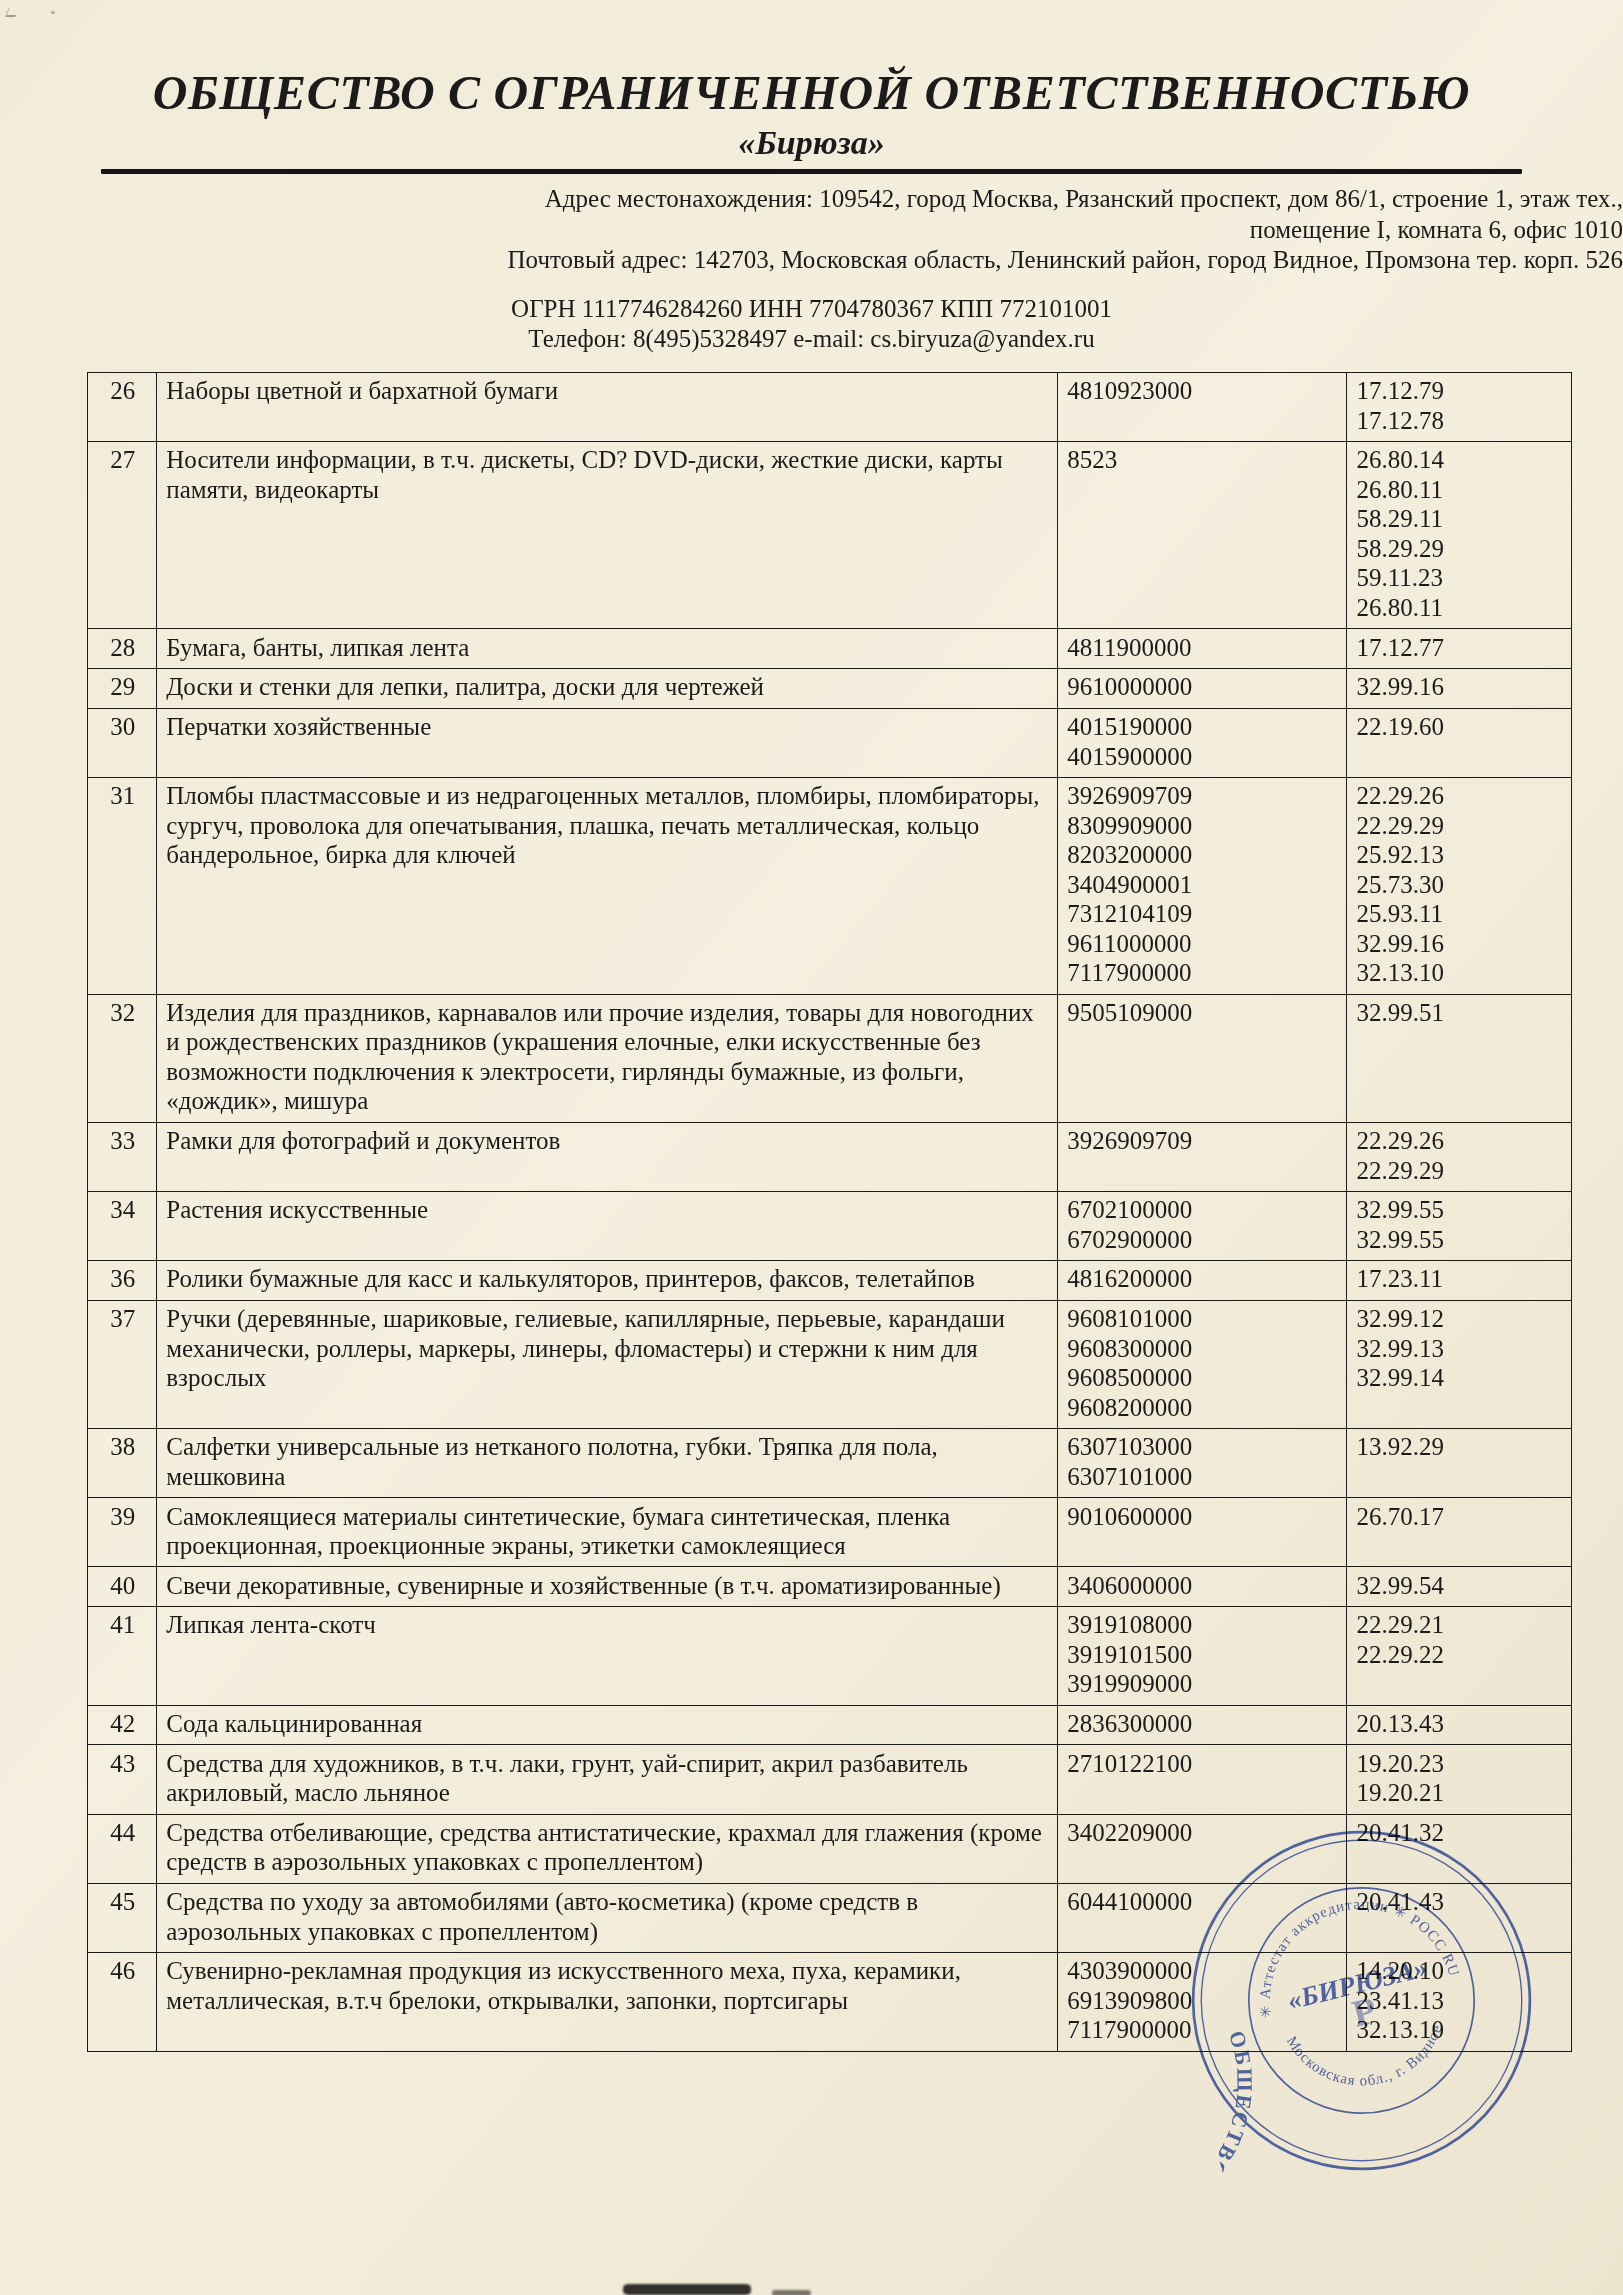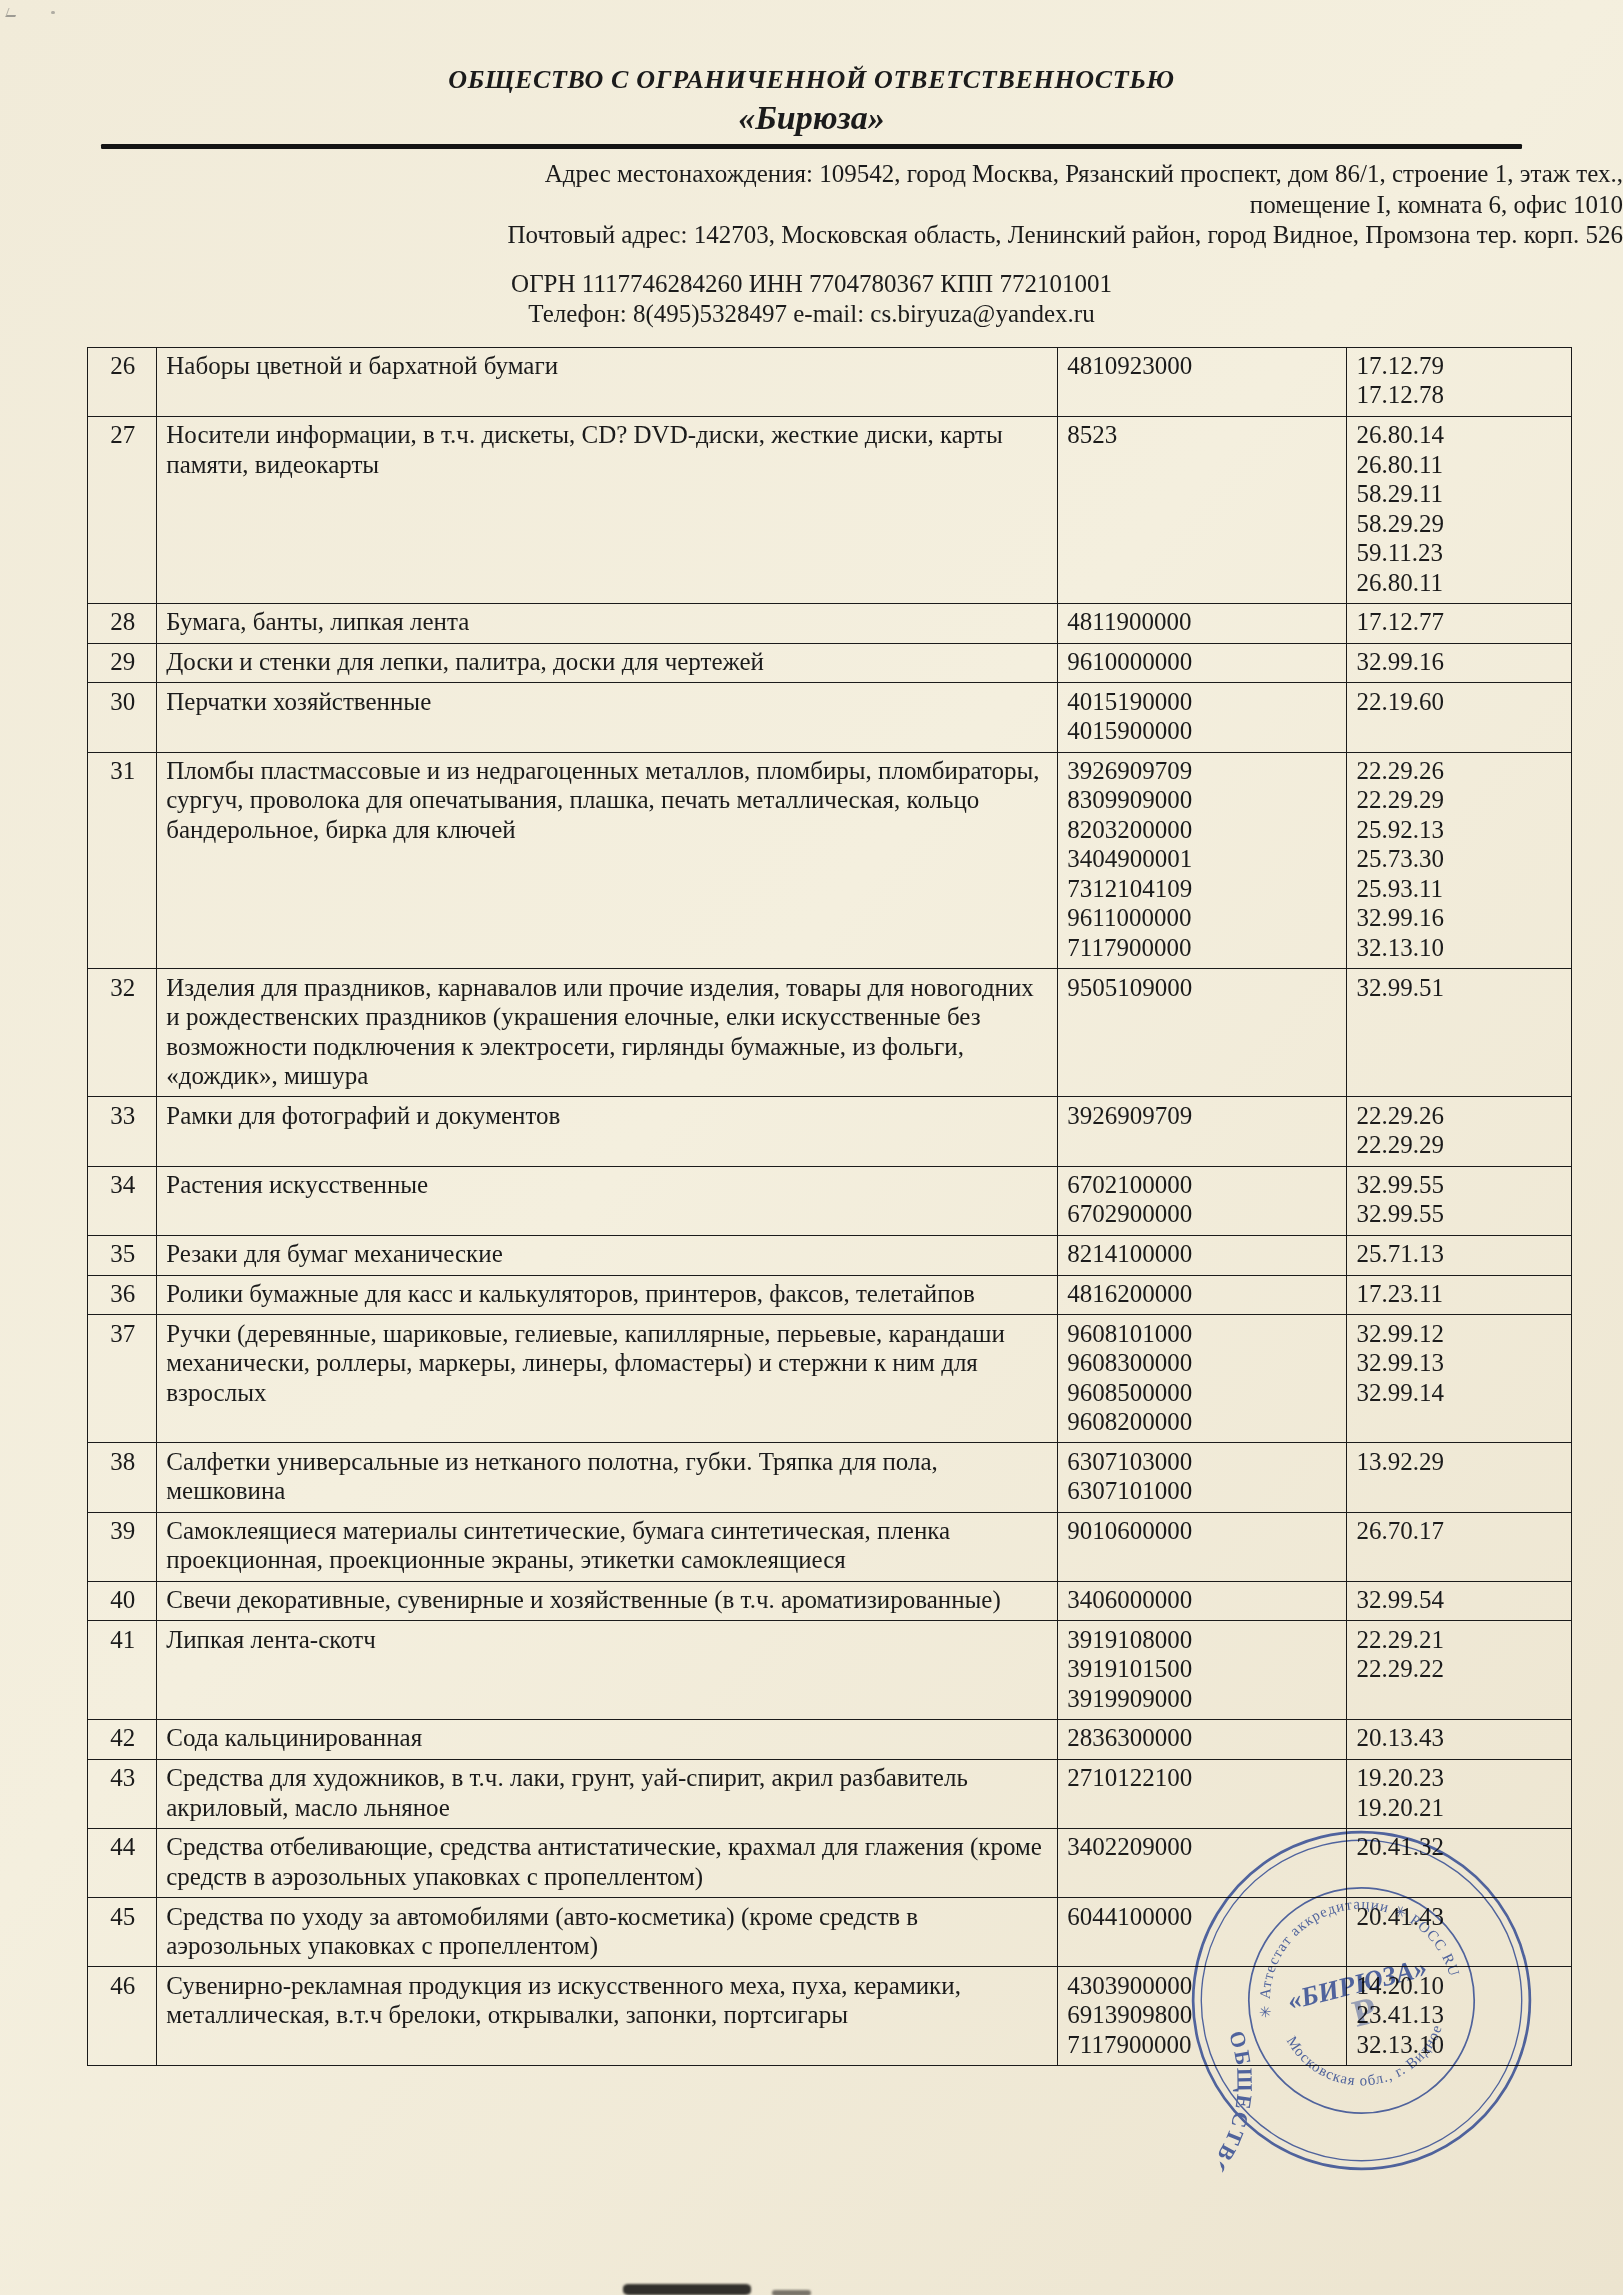--- a/index.html
+++ b/index.html
@@ -20,21 +20,21 @@
     border-bottom:2px solid rgba(90,90,90,.55);border-left:1.3px solid rgba(90,90,90,.4);transform:skewX(-20deg);}
   .artifact-2{position:absolute;left:51px;top:10.5px;width:3.9px;height:3.9px;border-radius:50%;
     background:rgba(110,110,110,.5);}
   .artifact-bottom{position:absolute;left:623px;top:2284px;width:128px;height:11px;
     background:#32302c;border-radius:5.2px/3.9px;filter:blur(1.3px);}
   .artifact-bottom2{position:absolute;left:772px;top:2290px;width:39px;height:5.9px;
     background:rgba(70,66,60,.7);border-radius:3.3px;filter:blur(1.3px);}
 
   .header{ padding-top:65px; text-align:center; }
   .title-line1{
-    font-size:26px;font-weight:bold;font-style:italic;letter-spacing:0.7px;line-height:1.15;
+    font-size:48px;font-weight:bold;font-style:italic;letter-spacing:0.7px;line-height:1.15;
   }
   .title-line2{
     font-size:34px;font-weight:bold;font-style:italic;margin-top:3.9px;line-height:1.1;
   }
   .title-rule{
     margin:7.9px auto 0 auto;width:1421px;height:4.6px;background:#141414;border-radius:1.3px;
   }
   .address-block{
     margin-top:10.5px;font-size:25px;line-height:1.22;white-space:pre-line;text-align:right;
   }
@@ -158,26 +158,20 @@
       <td class="c-okpd">22.29.26
 22.29.29</td>
     </tr>
         <tr>
       <td class="c-num">34</td>
       <td class="c-desc">Растения искусственные</td>
       <td class="c-codes">6702100000
 6702900000</td>
       <td class="c-okpd">32.99.55
 32.99.55</td>
-    </tr>
-        <tr>
-      <td class="c-num">35</td>
-      <td class="c-desc">Резаки для бумаг механические</td>
-      <td class="c-codes">8214100000</td>
-      <td class="c-okpd">25.71.13</td>
     </tr>
         <tr>
       <td class="c-num">36</td>
       <td class="c-desc">Ролики бумажные для касс и калькуляторов, принтеров, факсов, телетайпов</td>
       <td class="c-codes">4816200000</td>
       <td class="c-okpd">17.23.11</td>
     </tr>
         <tr>
       <td class="c-num">37</td>
       <td class="c-desc">Ручки (деревянные, шариковые, гелиевые, капиллярные, перьевые, карандаши механически, роллеры, маркеры, линеры, фломастеры) и стержни к ним для взрослых</td>

